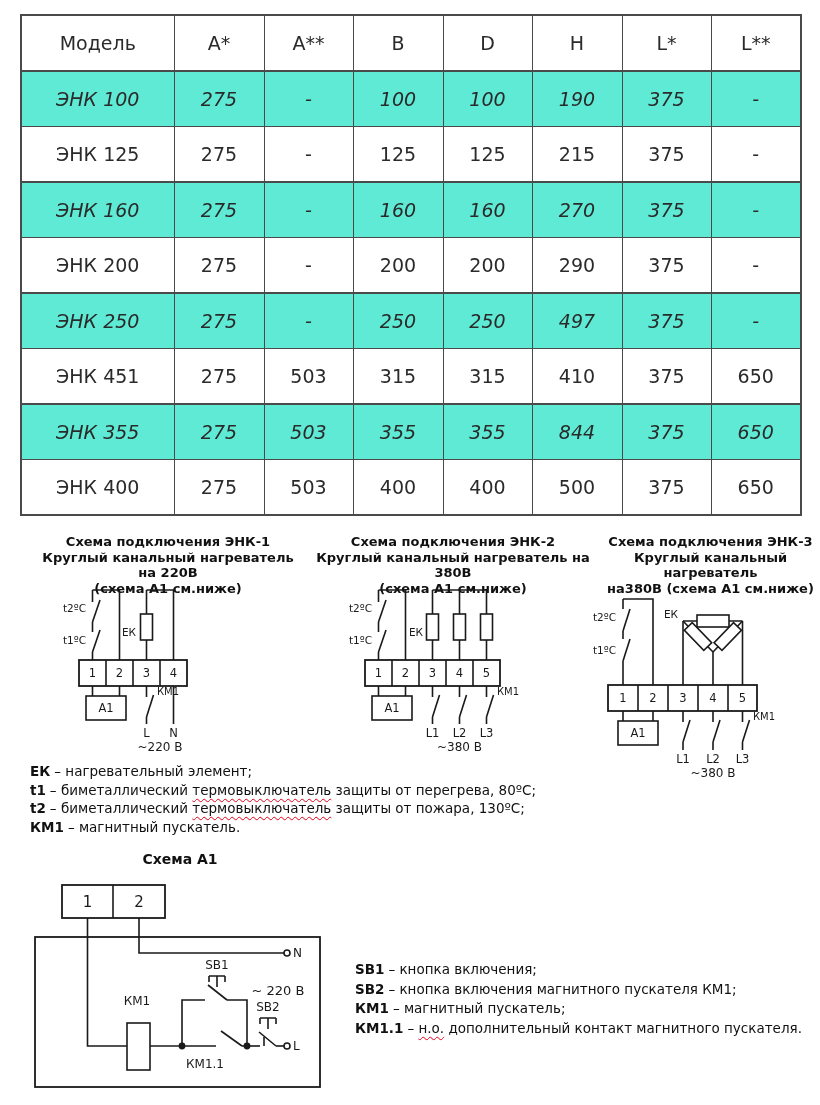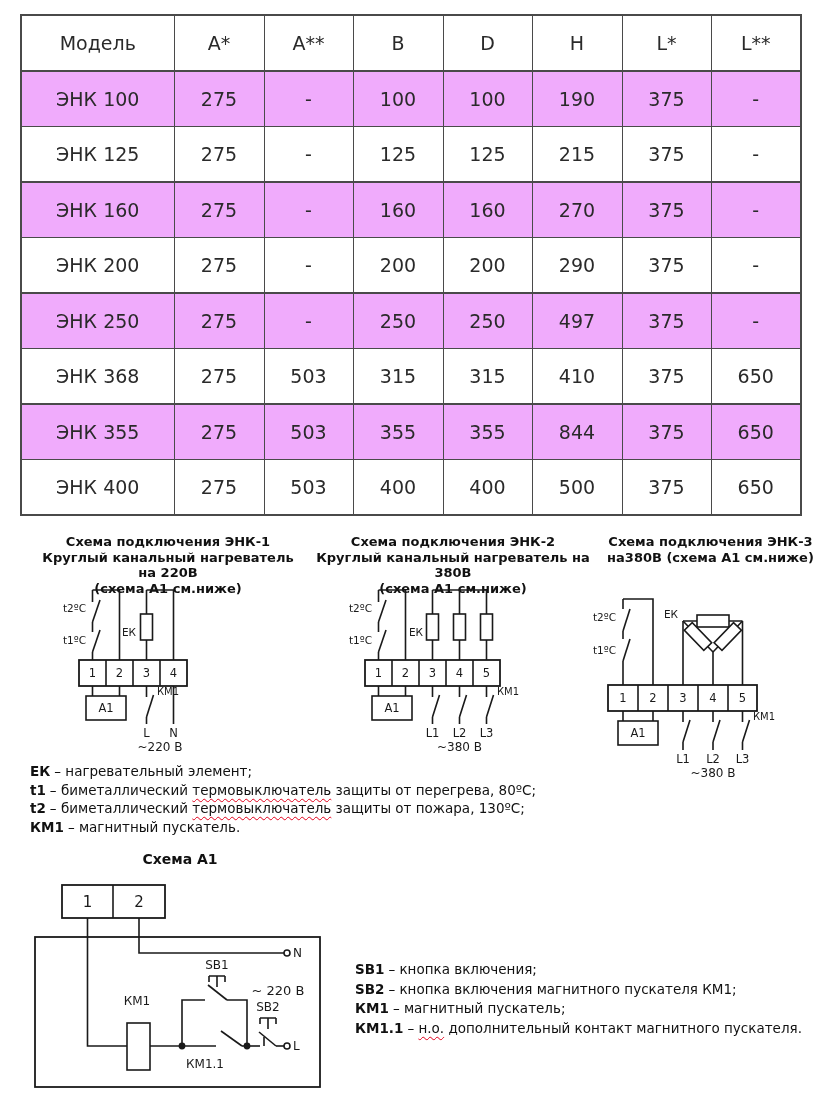--- a/index.html
+++ b/index.html
@@ -4,21 +4,21 @@
 <style>
   html,body { margin:0; padding:0; background:#fff; }
   #page { position:relative; width:820px; height:1105px; background:#fff;
           font-family:"DejaVu Sans","Liberation Sans",sans-serif; color:#1a1a1a; overflow:hidden; }
 
   table.spec { position:absolute; left:20px; top:14px; width:780px;
                border-collapse:collapse; table-layout:fixed;
                border:2px solid #4a4a4a; font-size:19px; color:#2a2a2a; }
   table.spec th, table.spec td { border:1px solid #4a4a4a; text-align:center;
                font-weight:normal; height:54px; padding:0; }
-  table.spec tr.alt { background:#f0abfc; }
+  table.spec tr.alt { background:#5eead4;font-style:italic; }
   table.spec tr.alt td { border-top:2px solid #4a4a4a; }
 
   .dtitle { position:absolute; top:534px; text-align:center; font-weight:bold;
             font-size:13px; line-height:15.5px; color:#111; }
   .dtitle span { display:block;margin-left:16px; }
 
   .diag { position:absolute; }
   svg text { font-family:"DejaVu Sans","Liberation Sans",sans-serif; fill:#1a1a1a; }
   .w  { stroke:#1a1a1a; stroke-width:1.6; fill:none; }
   .wt { stroke:#1a1a1a; stroke-width:1.8; fill:#fff; }
@@ -106,21 +106,21 @@
         <td>ЭНК 250</td>
           <td>275</td>
           <td>-</td>
           <td>250</td>
           <td>250</td>
           <td>497</td>
           <td>375</td>
           <td>-</td>
       </tr>
       <tr>
-        <td>ЭНК 368</td>
+        <td>ЭНК 451</td>
           <td>275</td>
           <td>503</td>
           <td>315</td>
           <td>315</td>
           <td>410</td>
           <td>375</td>
           <td>650</td>
       </tr>
       <tr class="alt">
         <td>ЭНК 355</td>
@@ -150,20 +150,21 @@
     <span>Круглый канальный нагреватель на 220В</span>
     <span>(схема А1 см.ниже)</span>
   </div>
   <div class="dtitle" style="left:300px;width:290px">
     <span>Схема подключения ЭНК-2</span>
     <span>Круглый канальный нагреватель на 380В</span>
     <span>(схема А1 см.ниже)</span>
   </div>
   <div class="dtitle" style="left:585px;width:235px">
     <span>Схема подключения ЭНК-3</span>
+    <span>Круглый канальный нагреватель</span>
     <span>на380В (схема А1 см.ниже)</span>
   </div>
 
   <svg class="diag" style="left:20px;top:586px" width="280" height="168" viewBox="0 0 280 168">
     <g class="w">
       <path d="M72.5,4 H99.5 V74"></path>
       <path d="M72.5,4 V16"></path>
         <path d="M72.5,36 L80,14"></path>
         <path d="M72.5,36 V46"></path>
       <path d="M72.5,66 L80,44"></path>

